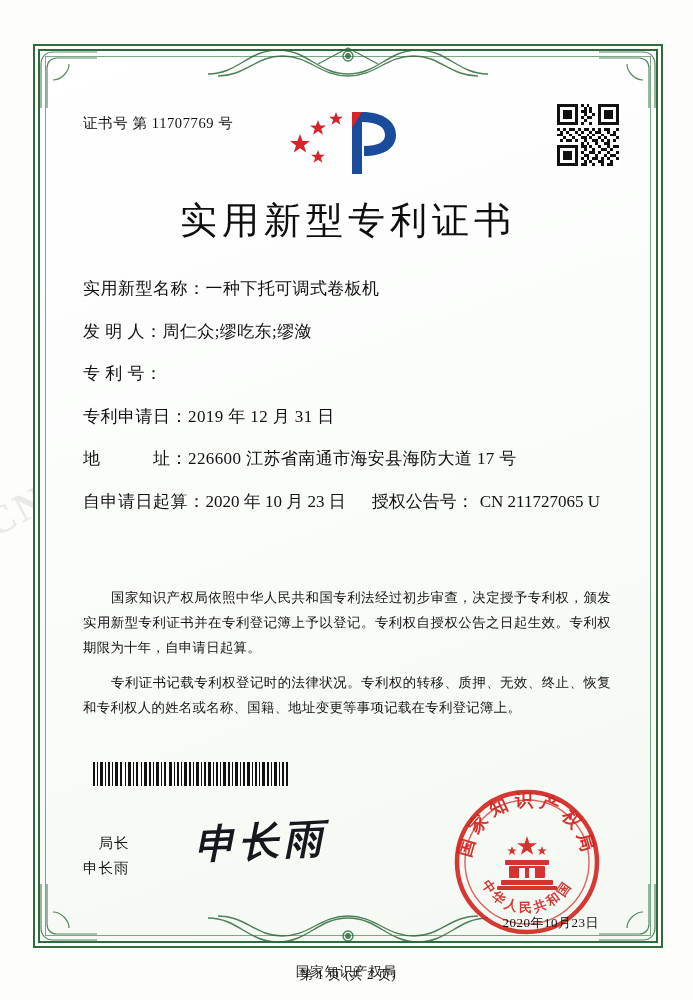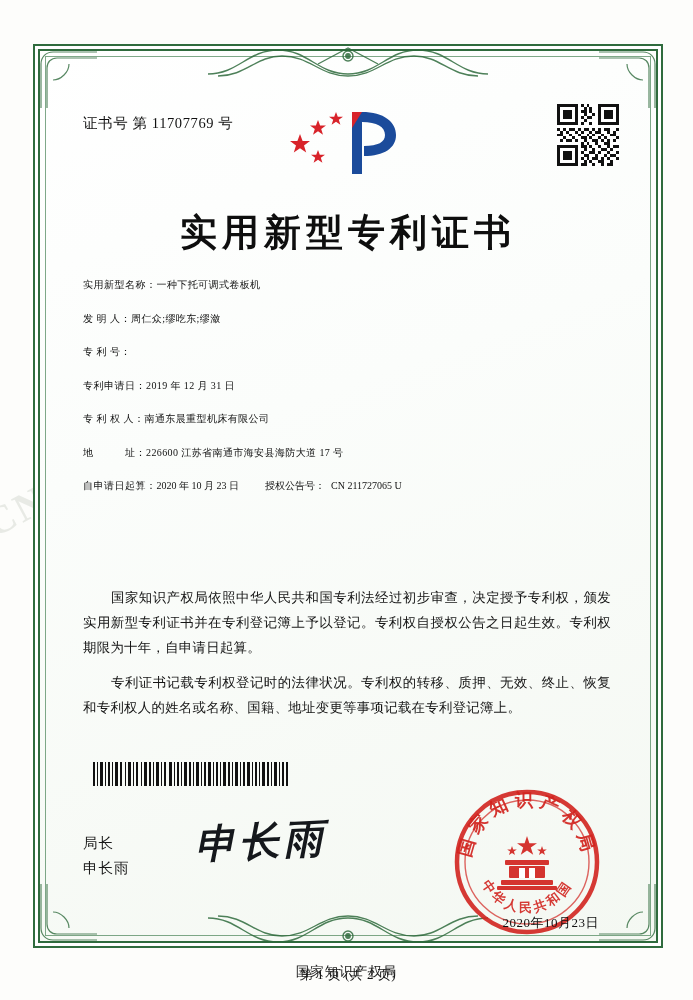--- a/index.html
+++ b/index.html
@@ -106,34 +106,33 @@
     height: 62px;
     background: #fff;
   }
 
   .title {
     position: absolute;
     left: 0; right: 0;
     top: 150px;
     text-align: center;
     font-size: 37px;
-    font-weight: 700;
+    font-weight: 400;
     letter-spacing: 5px;
     color: #0e0e0e;
     font-family: "Liberation Serif", serif;
-    margin-top: 12px;
   }
 
   
   .fields {
     position: absolute;
     left: 48px;
     top: 232px;
     width: 530px;
-    font-size: 10px;
+    font-size: 17px;
     color: #111;
   }
   .row {
     display: flex;
     align-items: baseline;
     margin-bottom: 20.5px;
     line-height: 1.3;
   }
   .lbl {
     flex: 0 0 auto;
@@ -178,20 +177,21 @@
   }
 
   
   .sig-label {
     position: absolute;
     left: 48px;
     top: 785px;
     font-size: 14.5px;
     line-height: 1.75;
     letter-spacing: 1px;
+    text-align: right;
   }
   .sig-hand {
     position: absolute;
     left: 160px;
     top: 768px;
     font-size: 40px;
     font-family: "Liberation Serif", serif;
     font-style: italic;
     font-weight: 700;
     color: #15181c;
@@ -435,24 +435,20 @@
         <span class="val">周仁众;缪吃东;缪潋</span>
       </div>
       <div class="row">
         <span class="lbl">专 利 号：</span>
       </div>
       <div class="row">
         <span class="lbl">专利申请日：</span>
         <span class="val">2019 年 12 月 31 日</span>
       </div>
       <div class="row">
-        <span class="lbl">专 利 权 人：</span>
-        <span class="val">南通东晨重型机床有限公司</span>
-      </div>
-      <div class="row">
         <span class="lbl">地　　　址：</span>
         <span class="val">226600 江苏省南通市海安县海防大道 17 号</span>
       </div>
       <div class="row pair">
         <span class="lbl">自申请日起算：</span>
         <span>2020 年 10 月 23 日</span>
         <span class="lbl2">授权公告号：</span>
         <span class="val2">CN 211727065 U</span>
       </div>
     </div>

